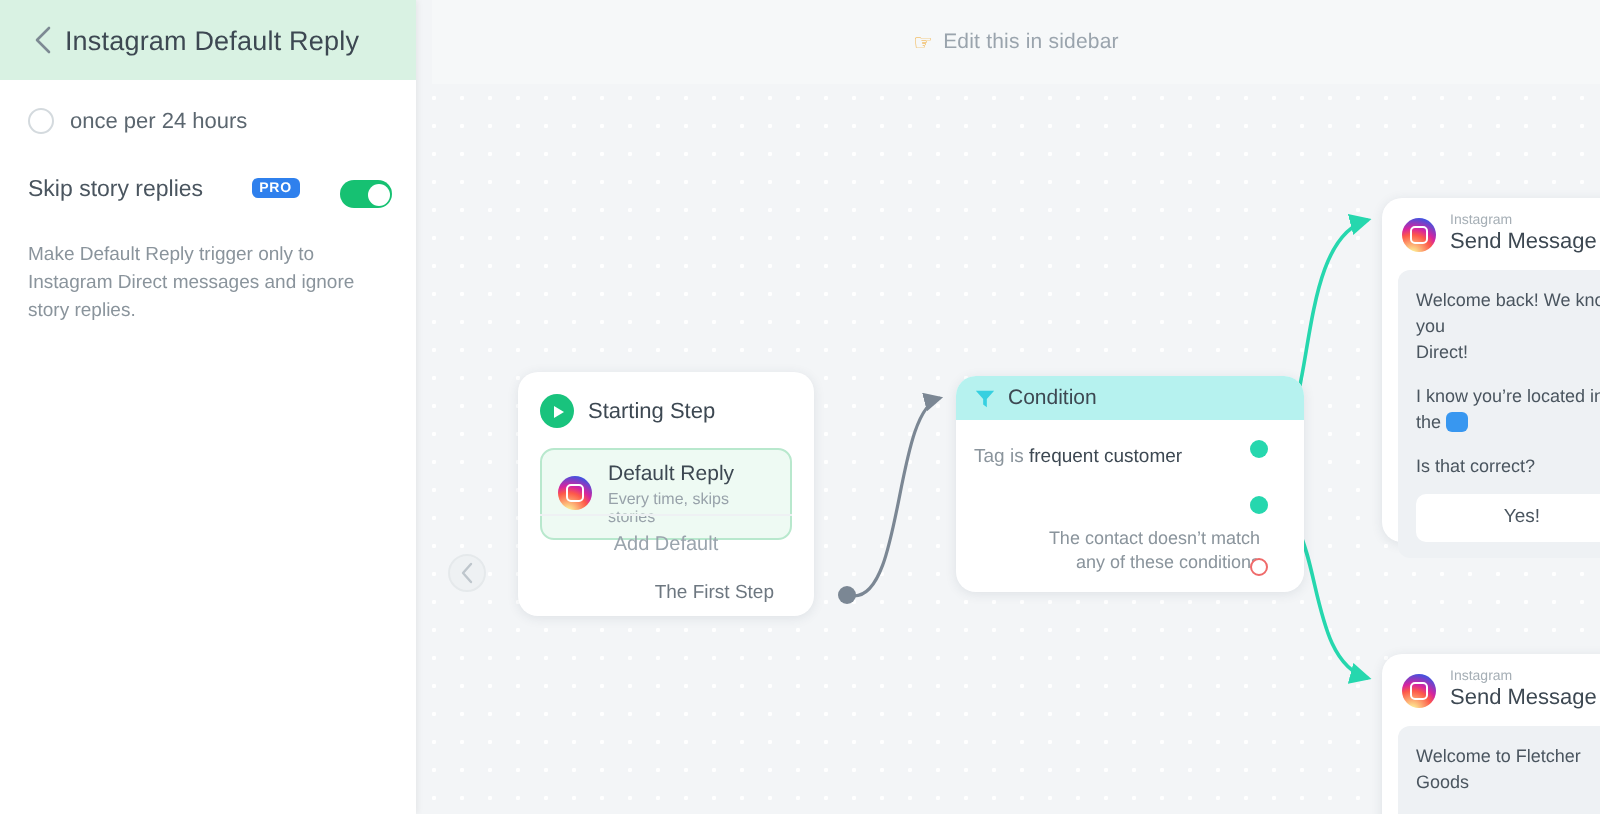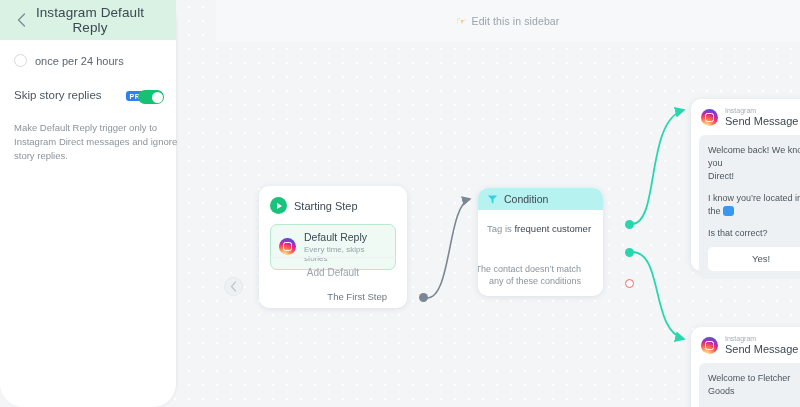--- a/index.html
+++ b/index.html
@@ -26,25 +26,24 @@
     display:flex; align-items:center; justify-content:center;
   }
   #edit-hint {
     display:flex; align-items:center; gap:5px;
     font-size:10.5px; color:#9aa4ad; letter-spacing:.1px;
   }
   #edit-hint .hand { font-size:11px; color:#f0a830; }
 
   
   #sidebar {
-    position:absolute; left:0; top:0; width:176px; height:407px;
+    position:absolute; left:0; top:0; width:208px; height:407px;
     background:#ffffff;
     box-shadow:1px 0 3px rgba(0,0,0,.06);
     z-index:30;
-    border-radius:23px;
   }
   #sidebar-header {
     height:40px; background:#d9f2e3;
     display:flex; align-items:center; padding:0 10px;
   }
   #back-btn {
     width:22px; height:22px; display:flex; align-items:center;
     justify-content:center; cursor:pointer;
   }
   #back-btn svg { display:block; }
@@ -74,21 +73,21 @@
     border:1.3px solid #d4dade; background:#fff; flex:none;
     display:flex; align-items:center; justify-content:center;
   }
   .radio.on { border-color:#16c172; background:#16c172; }
   .radio.on::after {
     content:""; width:5px; height:5px; border-radius:50%; background:#fff;
   }
   .radio-label { font-size:11px; color:#5b666f; }
 
   #skip-block { margin-top:22px; position:relative; }
-  #skip-head { display:flex; align-items:flex-end; gap:24px; }
+  #skip-head { display:flex; align-items:flex-start; gap:24px; }
   #skip-title { font-size:11.5px; color:#4a555f; }
   #pro-badge {
     background:#2f80ed; color:#fff; font-size:7px; font-weight:bold;
     padding:1.5px 4px; border-radius:3px; letter-spacing:.4px;
   }
   #skip-desc {
     margin-top:20px; font-size:9.5px; color:#8a949c;
     line-height:1.45; width:175px;
   }
   #skip-toggle {
@@ -162,21 +161,21 @@
   .port {
     position:absolute; width:9px; height:9px; border-radius:50%;
     background:#7b8794; z-index:14;
   }
   .port.teal { background:#26d7ae; }
   .port.hollow {
     background:#fff; border:1.5px solid #ef6a6a; width:9px; height:9px;
   }
 
   
-  #condition { left:478px; top:188px; width:125px; height:108px; overflow:hidden; }
+  #condition { left:478px; top:188px; width:174px; height:108px; overflow:hidden; }
   #condition-head {
     height:22px; background:#b6f2ef;
     display:flex; align-items:center; gap:6px; padding:0 9px;
   }
   #condition-title { font-size:10.5px; color:#3d4852; }
   .cond-row {
     padding:0 9px; font-size:9.5px; color:#3d4852;
   }
   #cond-row-1 { margin-top:13px; }
   #cond-row-2 { margin-top:19px; }

